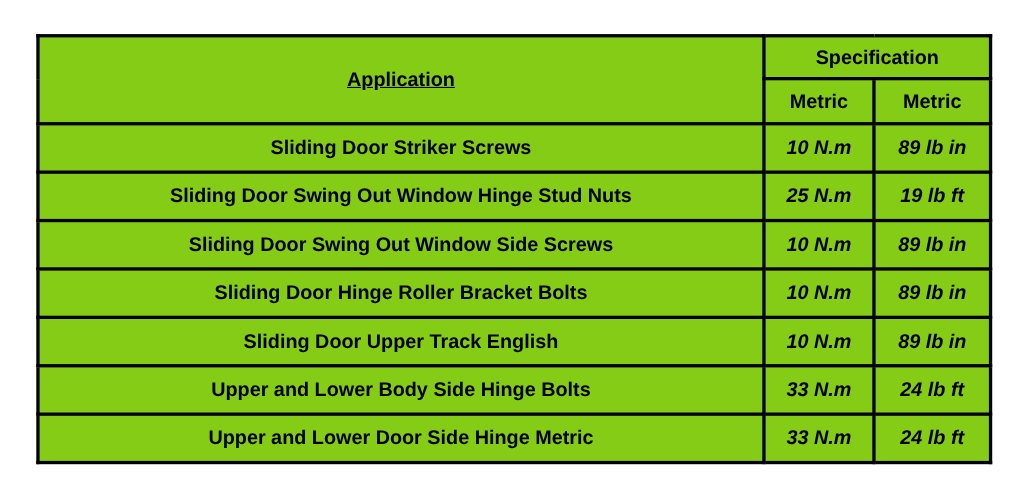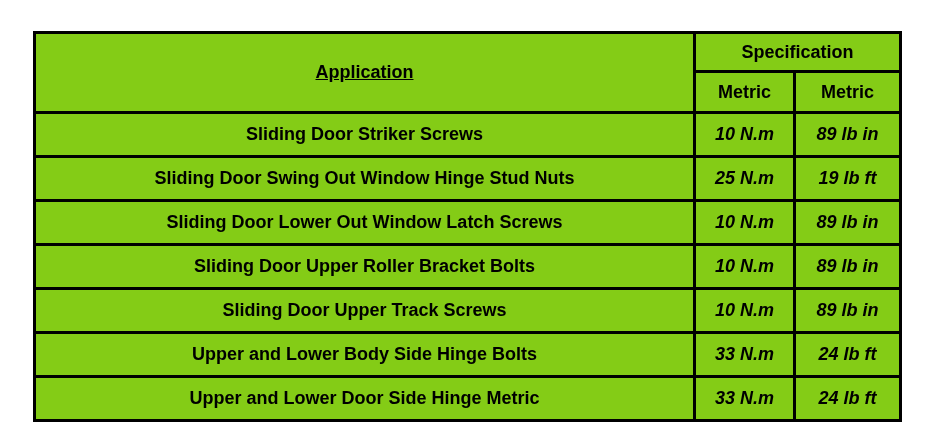--- a/index.html
+++ b/index.html
@@ -93,31 +93,31 @@
         <td class="cell-app">Sliding Door Striker Screws</td>
         <td class="cell-val">10 N.m</td>
         <td class="cell-val">89 lb in</td>
       </tr>
       <tr>
         <td class="cell-app">Sliding Door Swing Out Window Hinge Stud Nuts</td>
         <td class="cell-val">25 N.m</td>
         <td class="cell-val">19 lb ft</td>
       </tr>
       <tr>
-        <td class="cell-app">Sliding Door Lower Out Window Latch Screws</td>
+        <td class="cell-app">Sliding Door Swing Out Window Side Screws</td>
         <td class="cell-val">10 N.m</td>
         <td class="cell-val">89 lb in</td>
       </tr>
       <tr>
-        <td class="cell-app">Sliding Door Upper Roller Bracket Bolts</td>
+        <td class="cell-app">Sliding Door Hinge Roller Bracket Bolts</td>
         <td class="cell-val">10 N.m</td>
         <td class="cell-val">89 lb in</td>
       </tr>
       <tr>
-        <td class="cell-app">Sliding Door Upper Track Screws</td>
+        <td class="cell-app">Sliding Door Upper Track English</td>
         <td class="cell-val">10 N.m</td>
         <td class="cell-val">89 lb in</td>
       </tr>
       <tr>
         <td class="cell-app">Upper and Lower Body Side Hinge Bolts</td>
         <td class="cell-val">33 N.m</td>
         <td class="cell-val">24 lb ft</td>
       </tr>
       <tr>
         <td class="cell-app">Upper and Lower Door Side Hinge Metric</td>

